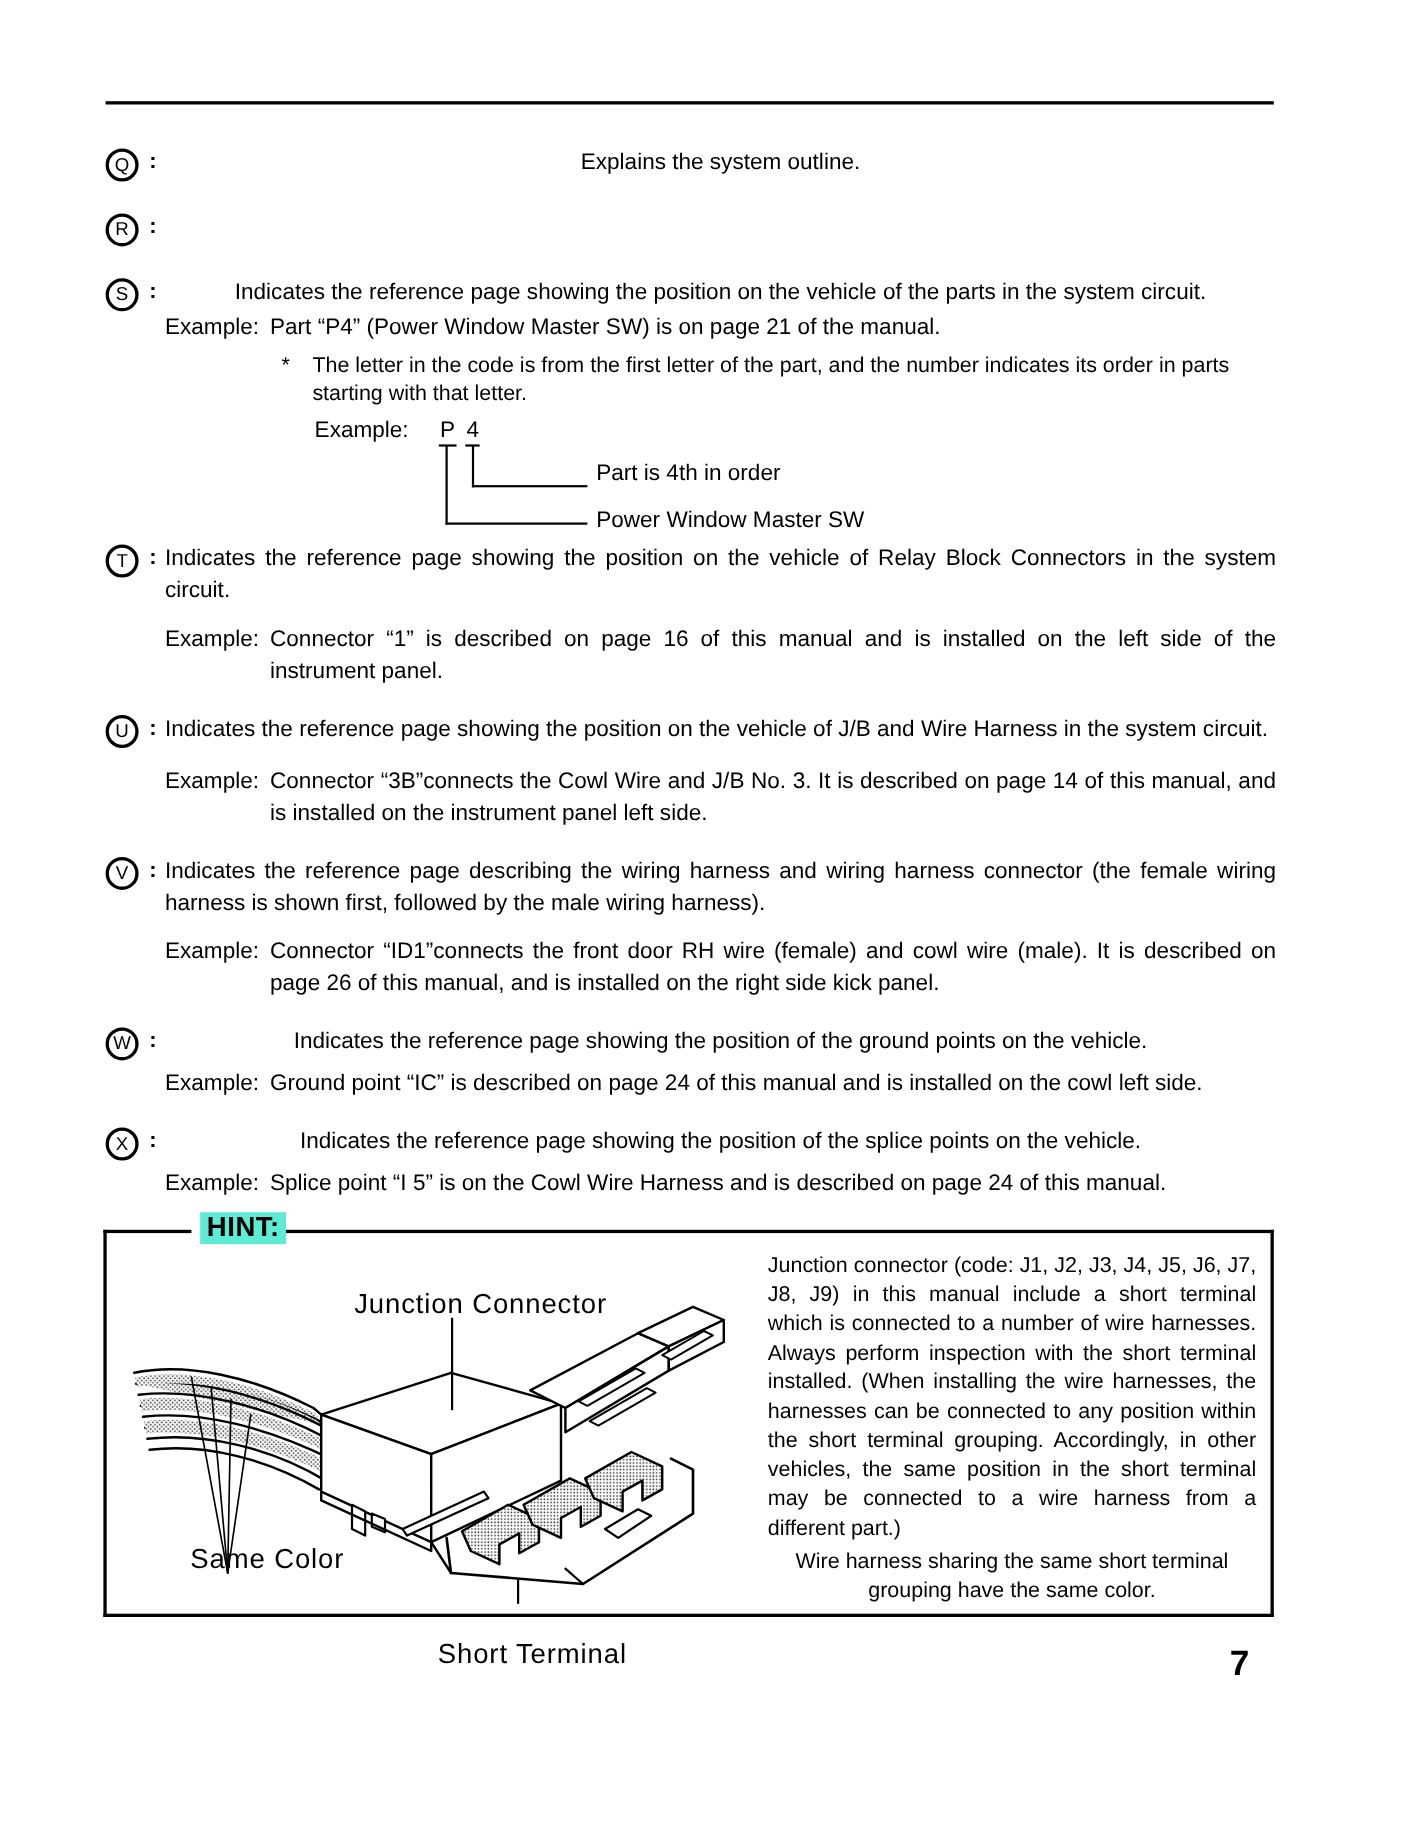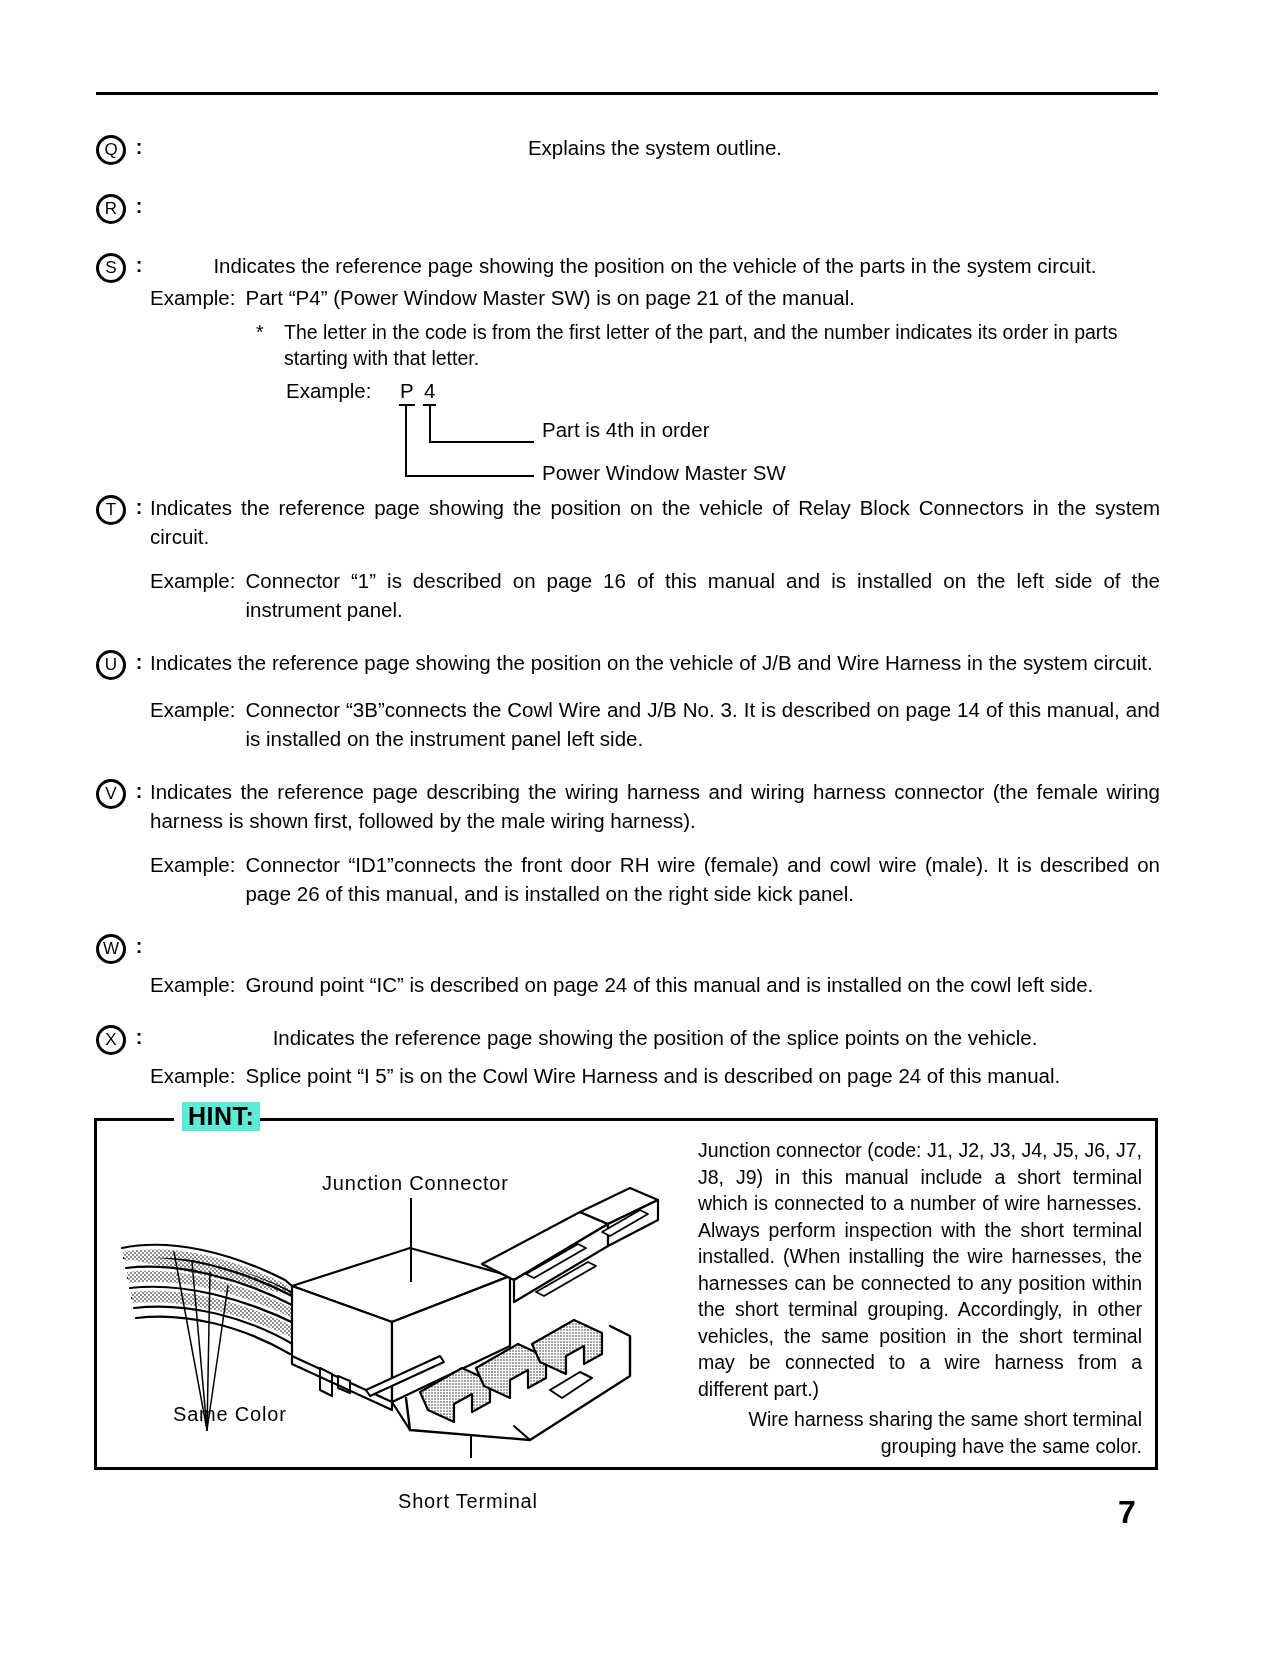--- a/index.html
+++ b/index.html
@@ -189,33 +189,33 @@
     position: absolute;
     left: 698px;
     top: 1137px;
     width: 444px;
     font-size: 19.5px;
     line-height: 26.5px;
     text-align: justify;
     text-justify: inter-word;
   }
   .hint-right-text p { margin: 0 0 4px 0; }
-  .hint-right-text p.last { text-align: right; }
+  .hint-right-text p.last { text-align: center; }
 
   
   .illus {
     position: absolute;
     left: 110px;
     top: 1140px;
     width: 570px;
     height: 330px;
   }
   .illus-caption {
     position: absolute;
-    font-size: 20px;
+    font-size: 25px;
     letter-spacing: 0.8px;
     white-space: nowrap;
   }
   .cap-jc   { left: 212px; top: 32px; }
   .cap-sc   { left: 63px;  top: 263px; text-align: right; }
   .cap-st   { left: 288px; top: 318px; margin-top: 32px; }
 
   .callout { position: absolute; background: #000; }
   .co-jc { left: 300px; top: 58px; width: 2px; height: 84px; }
   .co-st { left: 360px; top: 296px; width: 2px; height: 22px; }
@@ -314,20 +314,21 @@
       <div class="example" style="margin-top:15px;">
         <div class="lbl">Example:</div>
         <div class="body">Connector “ID1”connects the front door RH wire (female) and cowl wire (male). It is described on page 26 of this manual, and is installed on the right side kick panel.</div>
       </div>
     </div>
 
     <div class="entry" style="margin-bottom:24px;">
       <div class="entry-head">
         <div class="badge">W</div>
         <div class="colon">:</div>
+        <div class="desc nojust">Indicates the reference page showing the position of the ground points on the vehicle.</div>
       </div>
       <div class="example" style="margin-top:6px;">
         <div class="lbl">Example:</div>
         <div class="body nojust">Ground point “IC” is described on page 24 of this manual and is installed on the cowl left side.</div>
       </div>
     </div>
 
     <div class="entry">
       <div class="entry-head">
         <div class="badge">X</div>

